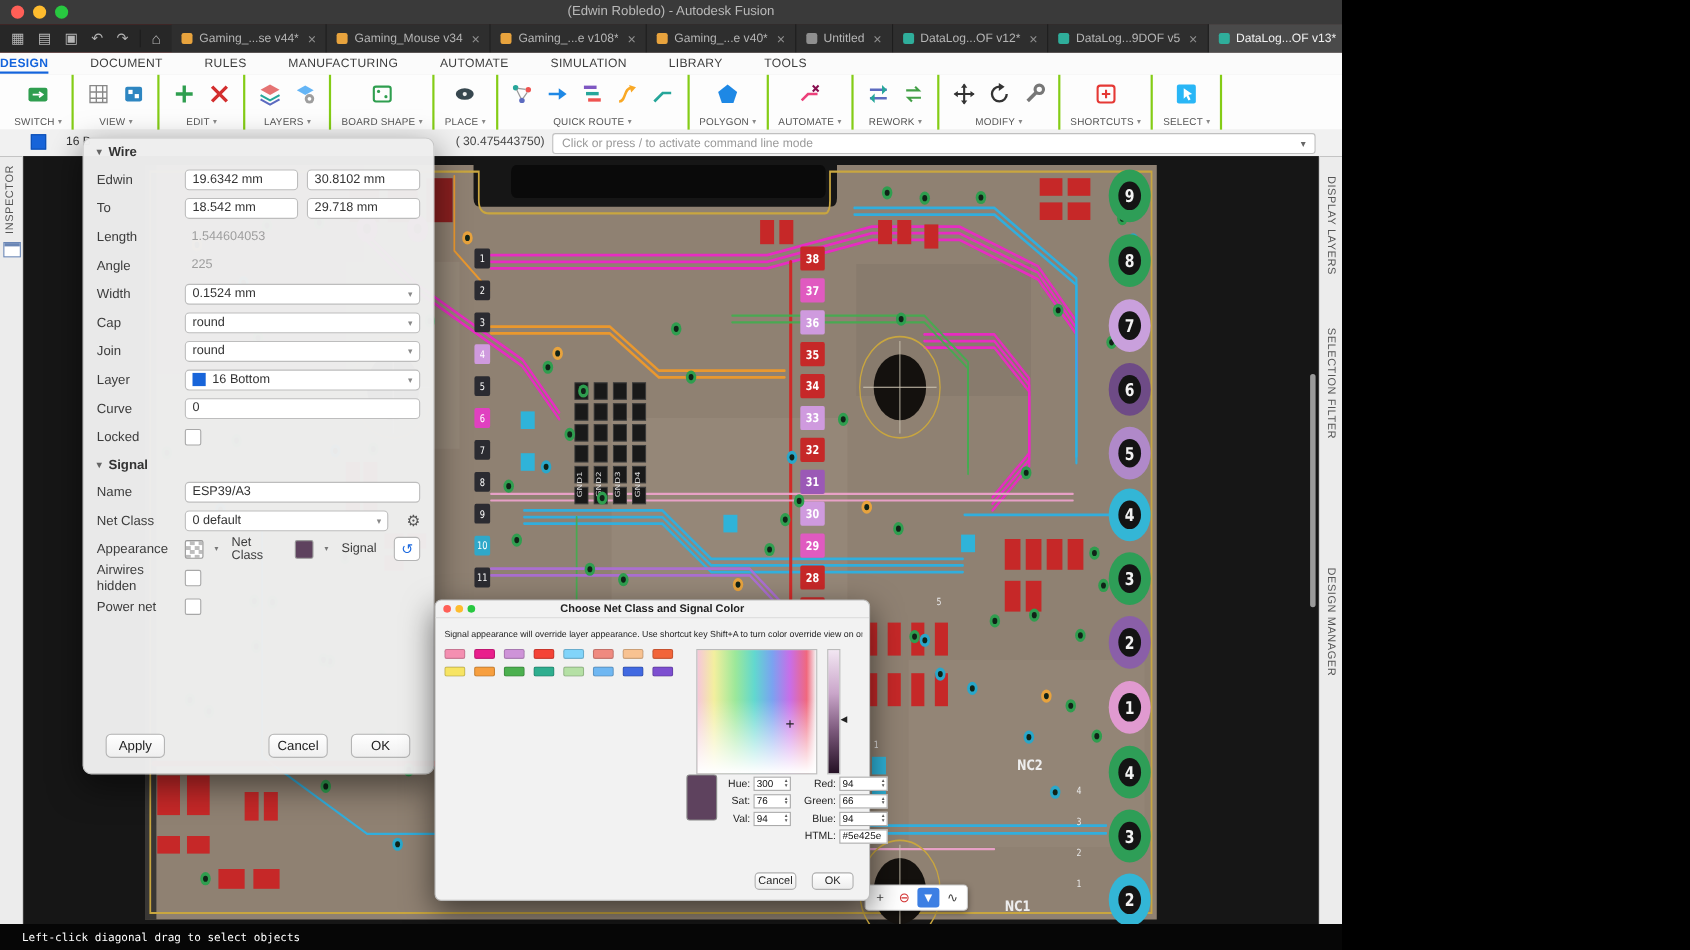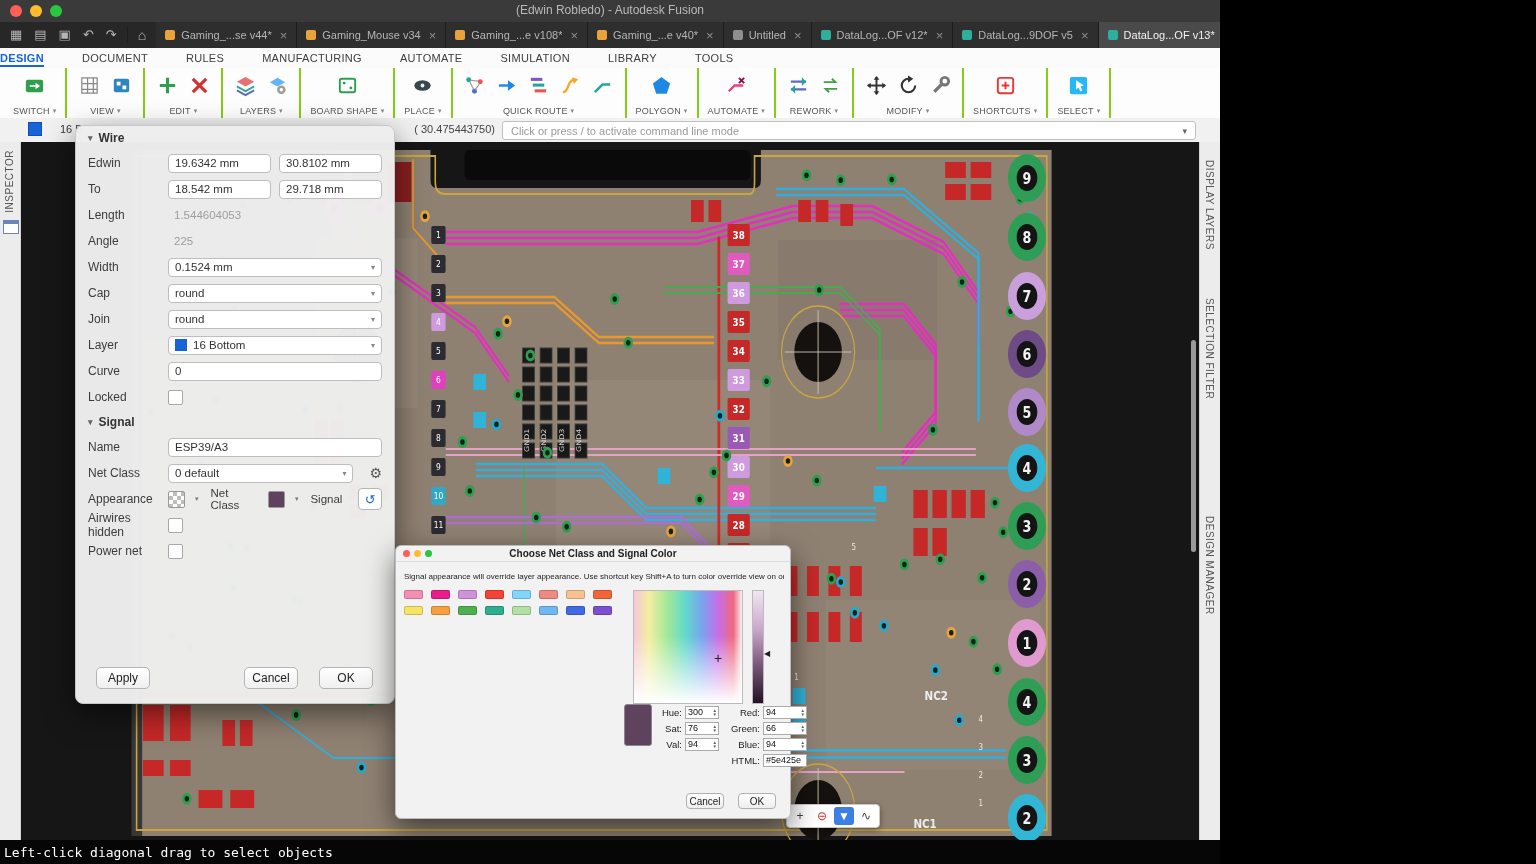--- a/index.html
+++ b/index.html
@@ -106,21 +106,21 @@
   .slider-marker{position:absolute;left:368px;top:103px;font-size:8px;color:#222;}
   .dlg-current{position:absolute;left:228px;top:158px;width:26px;height:40px;border:1px solid #888;border-radius:3px;}
   .dlg-fields{position:absolute;left:258px;top:158px;display:grid;grid-template-columns:28px 34px 38px 44px;grid-auto-rows:16px;gap:0 3px;font-size:9.5px;color:#222;align-items:center;}
   .dlg-flabel{text-align:right;}
   .dlg-fbox{height:13px;border:1px solid #aaa;background:#fff;display:flex;align-items:center;padding:0 2px;box-sizing:border-box;}
   .dlg-fval{flex:1;font-size:9px;color:#111;overflow:hidden;}
   .dlg-stepper{display:flex;flex-direction:column;font-size:5px;line-height:4.5px;color:#555;}
   .dlg-buttons{position:absolute;right:14px;bottom:9px;display:flex;gap:14px;}
   .dlg-btn{width:38px;height:16px;background:linear-gradient(#fff,#ededed);border:1px solid #b0b0b0;border-radius:4px;font-size:10px;color:#222;font-family:inherit;padding:0;}
   
-  #statusbar{position:absolute;left:0;right:0;bottom:0;height:24px;background:#060606;color:#fff;display:flex;align-items:center;padding-left:4px;font-family:"DejaVu Sans Mono",monospace;font-size:13px;z-index:40;}
+  #statusbar{position:absolute;left:0;right:0;bottom:0;height:24px;background:#060606;color:#fff;display:flex;align-items:center;padding-left:20px;font-family:"DejaVu Sans Mono",monospace;font-size:10px;z-index:40;}
 </style>
 </head>
 <body>
 
 <div id="app">
 
   <div id="titlebar">
     <div class="traffic">
       <span class="tl red"></span>
       <span class="tl yellow"></span>

